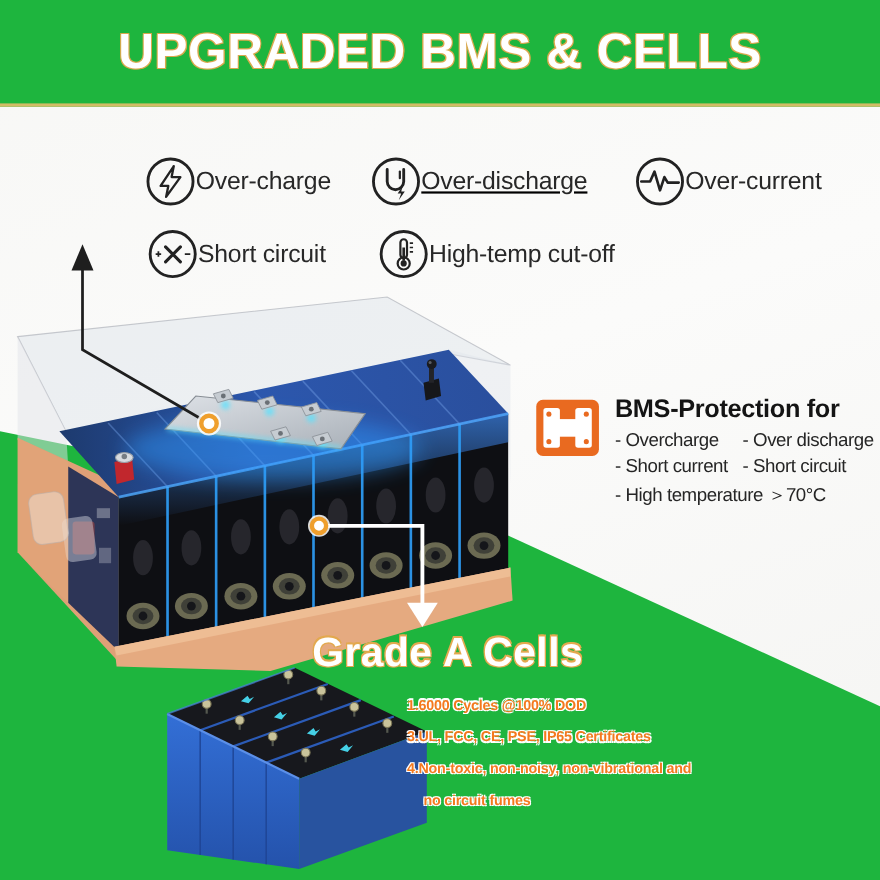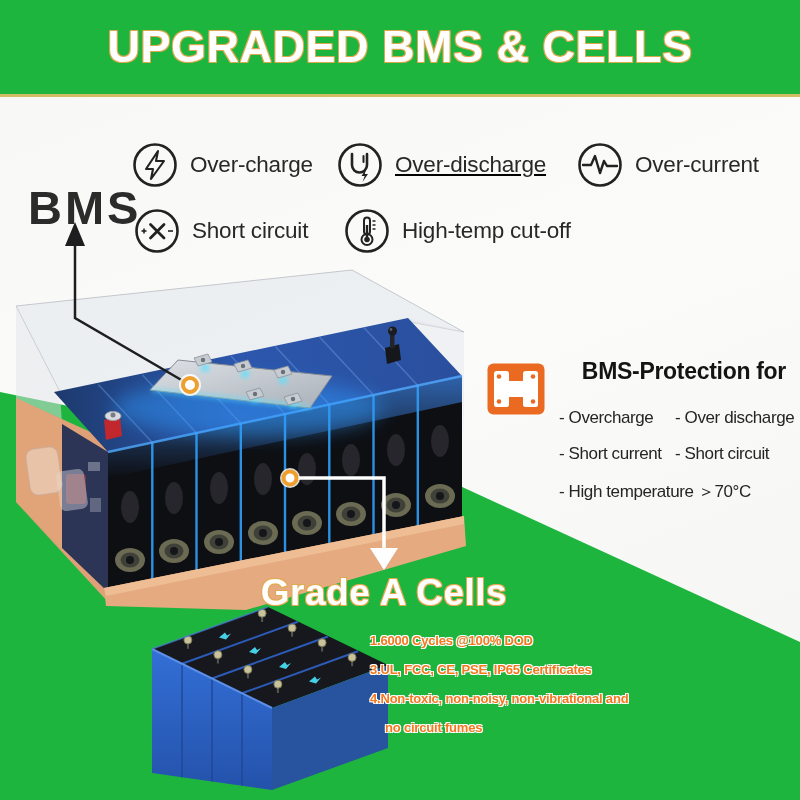--- a/index.html
+++ b/index.html
@@ -18,37 +18,37 @@
   .banner h1{
     margin:12px;font-size:45px;font-weight:800;color:#ffffff;letter-spacing:.5px;
     text-shadow:-1px -1px 0 #d9a94e,1px -1px 0 #d9a94e,-1px 1px 0 #d9a94e,1px 1px 0 #d9a94e;
   }
   
   .bms-label{
     position:absolute;left:28px;top:180px;z-index:3;
     font-size:47px;font-weight:600;color:#2b2b2b;letter-spacing:3px;
   }
   
-  .feature{position:absolute;z-index:3;display:flex;align-items:center;gap:12px;height:48px;justify-content:space-between;}
+  .feature{position:absolute;z-index:3;display:flex;align-items:center;height:48px;justify-content:space-between;}
   .feature .lbl{font-size:22.5px;color:#282828;letter-spacing:-.2px;white-space:nowrap;}
   .f1{left:132px;top:141px;} .f2{left:337px;top:141px;text-decoration:underline;} .f3{left:577px;top:141px;}
   .f4{left:134px;top:207px;} .f5{left:344px;top:207px;}
   
   .protection{position:absolute;left:486px;top:358px;z-index:3;width:300px;}
   .protection .picon{position:absolute;left:0;top:4px;}
   .protection .ptext{margin-left:73px;}
-  .protection .ptitle{font-size:23px;font-weight:800;color:#141414;letter-spacing:-.3px;white-space:nowrap;text-align:right;}
+  .protection .ptitle{font-size:23px;font-weight:800;color:#141414;letter-spacing:-.3px;white-space:nowrap;}
   .plist{
-    margin-top:23px;display:grid;grid-template-columns:116px auto;row-gap:16px;
+    margin-top:5px;display:grid;grid-template-columns:116px auto;row-gap:4px;
     font-size:17px;color:#252525;letter-spacing:-.4px;white-space:nowrap;
   }
   .plist .wide{grid-column:1 / span 2;}
   
   .cells-title{
-    position:absolute;left:224px;top:572px;width:320px;text-align:center;z-index:3;
+    position:absolute;left:247px;top:572px;width:320px;text-align:center;z-index:3;
     font-size:37px;font-weight:800;color:#ffffff;letter-spacing:.5px;
     text-shadow:-1px -1px 0 #e3a94f,1px -1px 0 #e3a94f,-1px 1px 0 #e3a94f,1px 1px 0 #e3a94f;
   }
   .cell-list{position:absolute;left:370px;top:626px;z-index:3;line-height:29px;
     font-size:13px;font-weight:700;color:#f4791d;letter-spacing:-.2px;white-space:nowrap;
     text-shadow:-1px -1px 0 #fff,1px -1px 0 #fff,-1px 1px 0 #fff,1px 1px 0 #fff;}
   .cell-list .indent{padding-left:15px;}
   .icn{display:block;}
 </style>
 </head>
@@ -289,21 +289,20 @@
     <g>
       <circle cx="290" cy="478" r="10" fill="#ffffff" opacity=".85"></circle>
       <circle cx="290" cy="478" r="6.5" fill="#ffffff" stroke="#ef9f2d" stroke-width="4"></circle>
     </g>
   </svg>
 
   <header class="banner">
     <h1>UPGRADED BMS &amp; CELLS</h1>
   </header>
 
-  <div class="bms-label">BMS</div>
 
   <div class="feature f1">
     <svg class="icn" width="46" height="46" viewBox="0 0 46 46">
       <circle cx="23" cy="23" r="20.5" fill="none" stroke="#222" stroke-width="2.6"></circle>
       <path d="M26 9 L14 27 H21 L19 37 L32 19 H24 Z" fill="none" stroke="#222" stroke-width="2.1" stroke-linejoin="round"></path>
     </svg>
     <span class="lbl">Over-charge</span>
   </div>
 
   <div class="feature f2">

